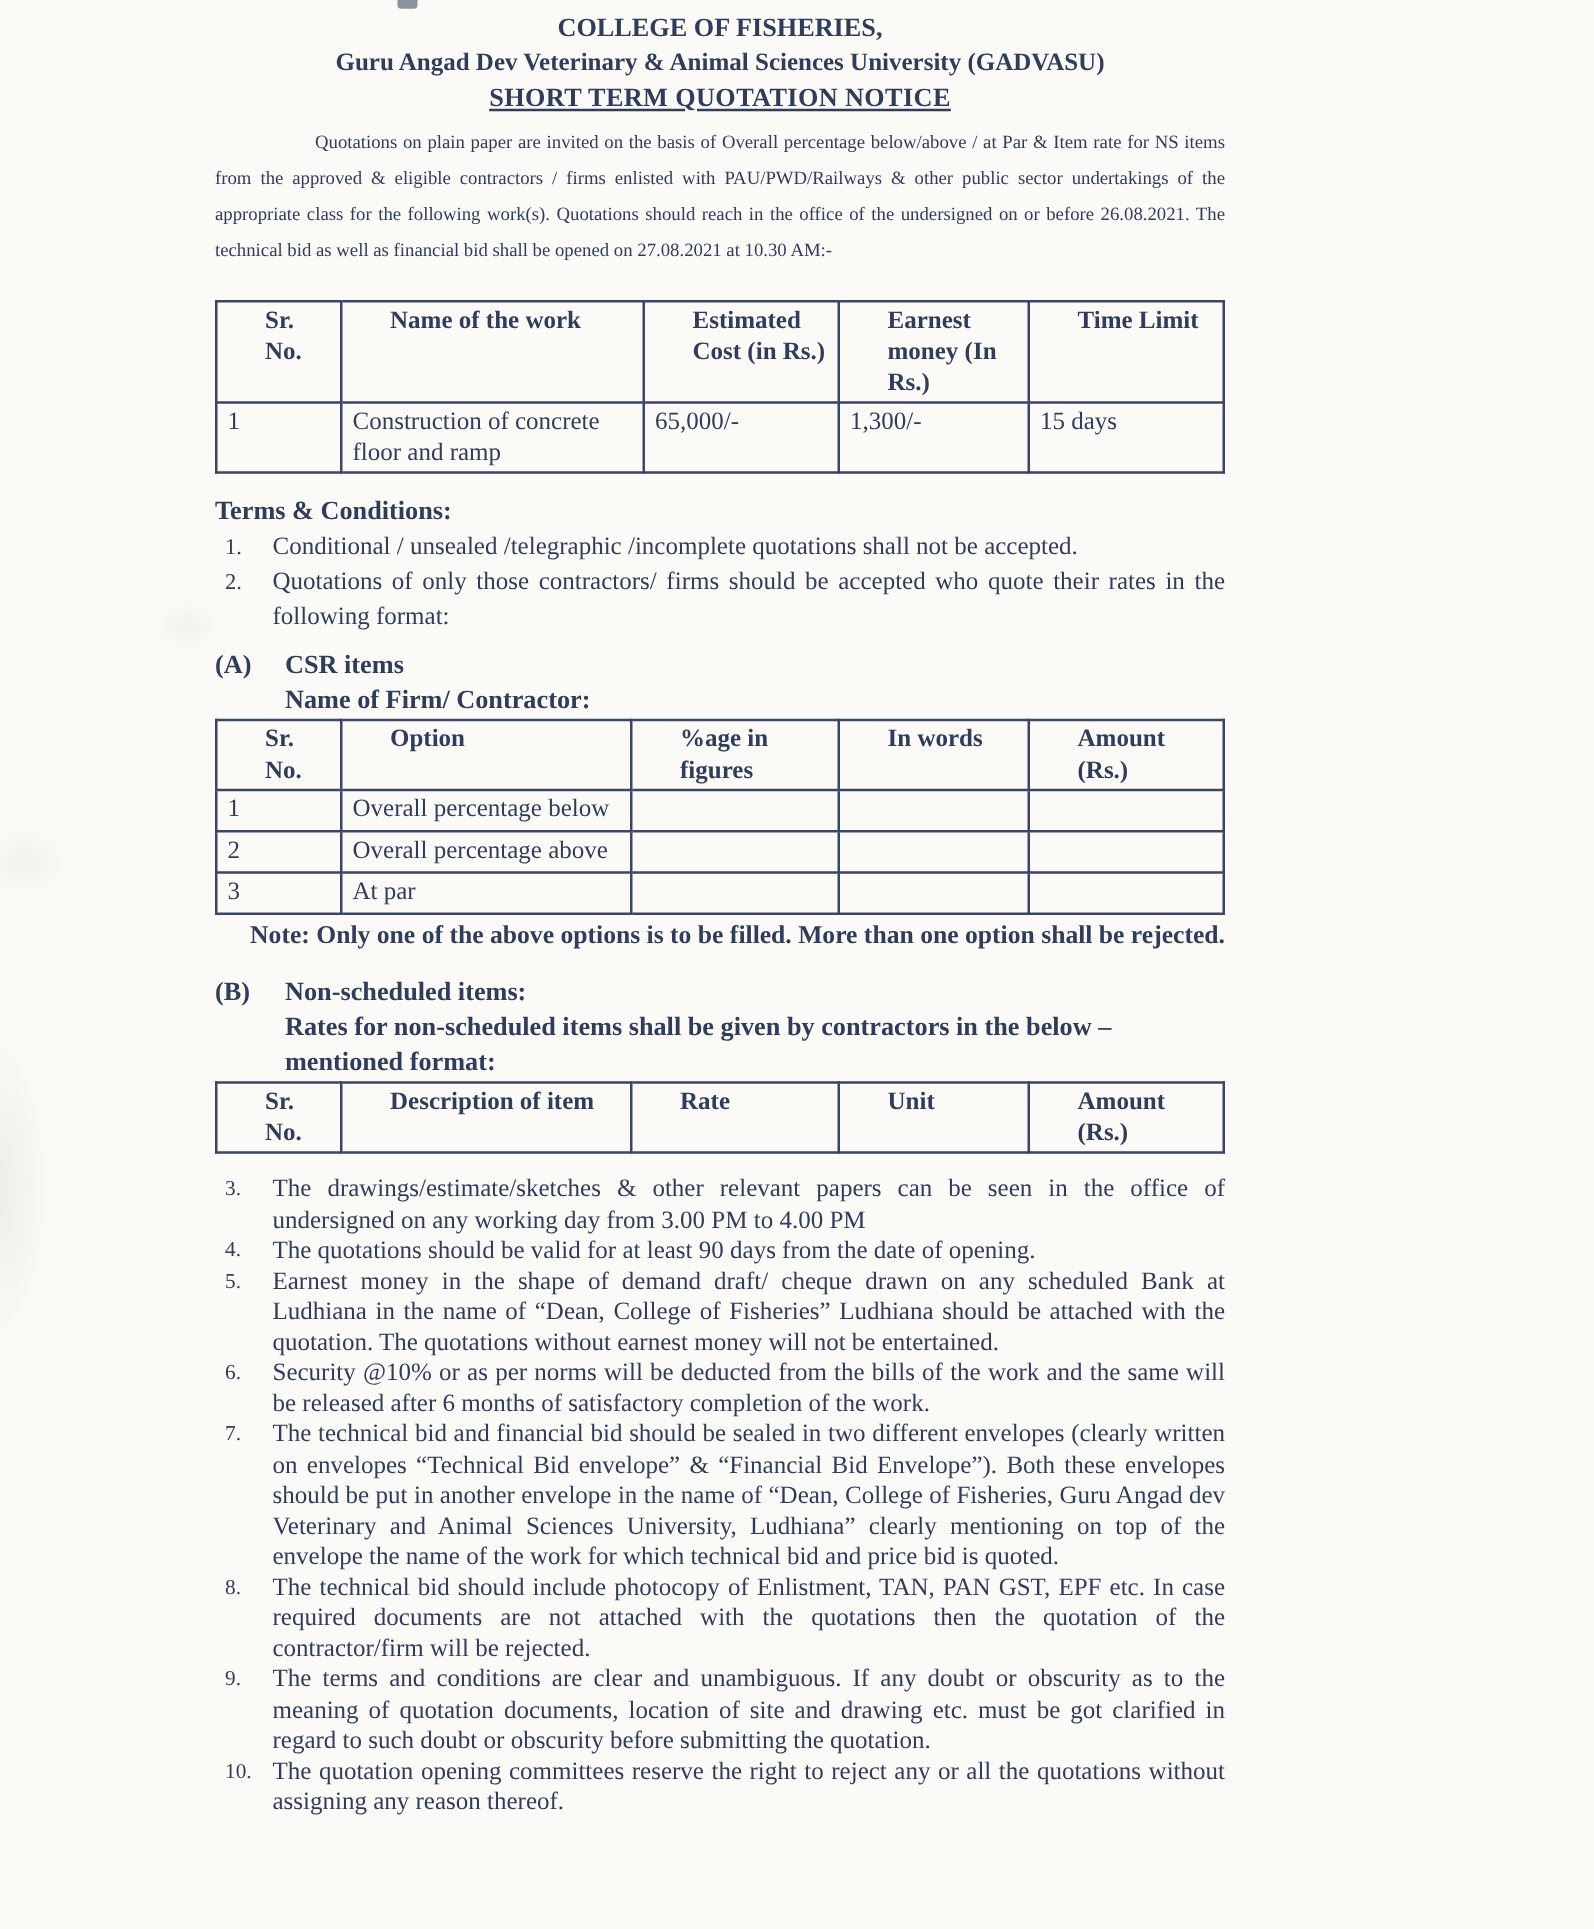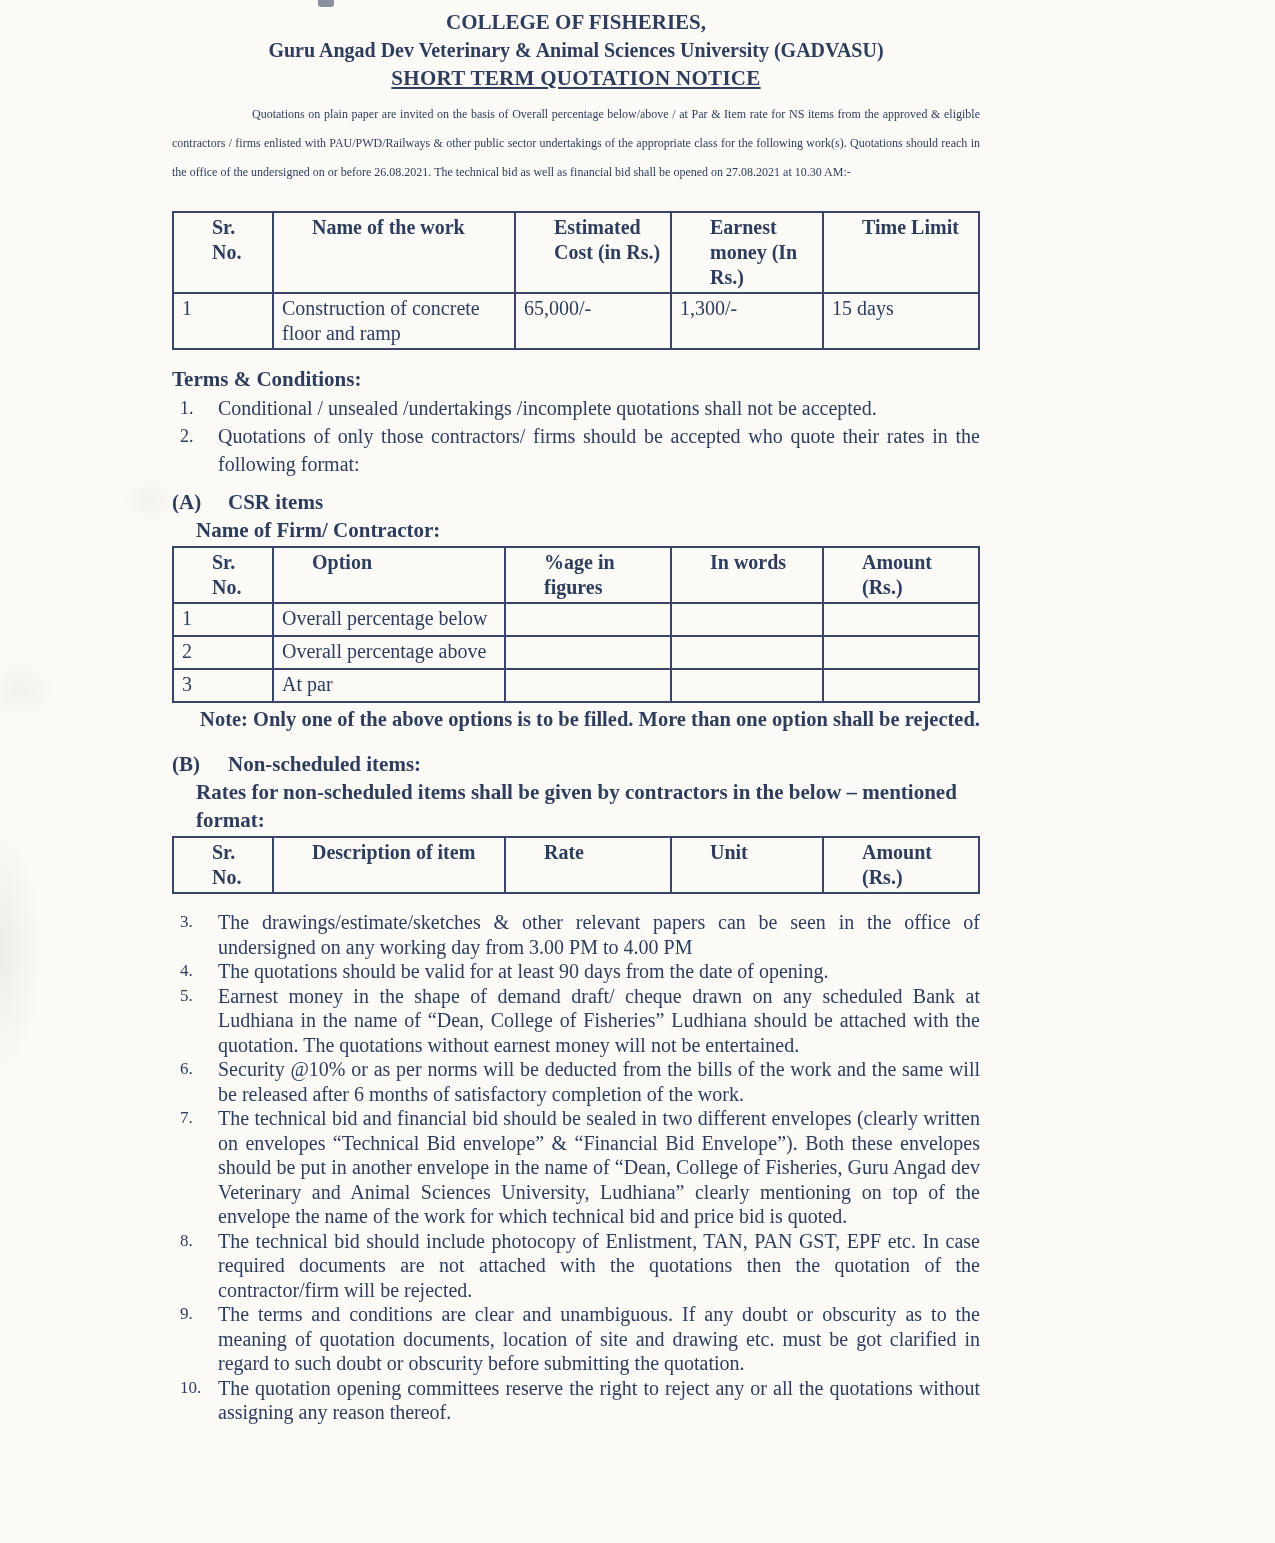--- a/index.html
+++ b/index.html
@@ -35,21 +35,21 @@
   
   .doc-header { text-align: center; line-height: 28px; }
   .doc-header .h1, .doc-header .h2, .doc-header .h3 {
     font-weight: bold; font-size: 21px; margin: 0;
   }
   .doc-header .h2 { font-size: 20px; }
   .doc-header .h3 { text-decoration: underline; letter-spacing: 0.3px; }
   
   .intro {
     margin-top: 8px;
-    font-size: 12px;
+    font-size: 15px;
     line-height: 29px;
     text-align: justify;
     text-indent: 80px;
   }
   
   table.doc-table {
     border-collapse: collapse;
     width: 100%;
     margin-top: 24px;
     font-size: 20px;
@@ -79,21 +79,21 @@
     line-height: 29px;
   }
   .num-list { font-size: 20px; }
   .num-list .li { display: flex; line-height: 28px; }
   .num-list .num { width: 46px; flex: 0 0 46px; padding-left: 8px; box-sizing: border-box; font-size: 18px; }
   .num-list .txt { flex: 1; text-align: justify; }
   .tight .li { line-height: 24.5px; }
   .tight .num { font-size: 17px; }
   .section-head { display: flex; margin-top: 10px; font-size: 21px; font-weight: bold; line-height: 28px; }
   .section-head .label { width: 56px; flex: 0 0 56px; }
-  .section-sub { margin-left: 24px; font-size: 21px; font-weight: bold; line-height: 28px; }
+  .section-sub { margin-left: 56px; font-size: 21px; font-weight: bold; line-height: 28px; }
   .note-line {
     margin-top: 2px;
     font-size: 20.5px;
     font-weight: bold;
     line-height: 29px;
     text-align: right;
   }
   .section-b { margin-top: 16px; }
   .section-a .doc-table, .section-b .doc-table { margin-top: 2px; }
   .emphasis {
@@ -136,21 +136,21 @@
       <td>15 days</td>
     </tr>
   </tbody>
     </table>
 
   <div class="terms-heading">Terms &amp; Conditions:</div>
 
   <div class="num-list">
     <div class="li">
       <span class="num">1.</span>
-      <div class="txt">Conditional / unsealed /undertakings /incomplete quotations shall not be accepted.</div>
+      <div class="txt">Conditional / unsealed /telegraphic /incomplete quotations shall not be accepted.</div>
     </div>
     <div class="li">
       <span class="num">2.</span>
       <div class="txt">Quotations of only those contractors/ firms should be accepted who quote their rates in the following format:</div>
     </div>
   </div>
 
   <div class="section-a">
     <div class="section-head">
       <span class="label">(A)</span>

